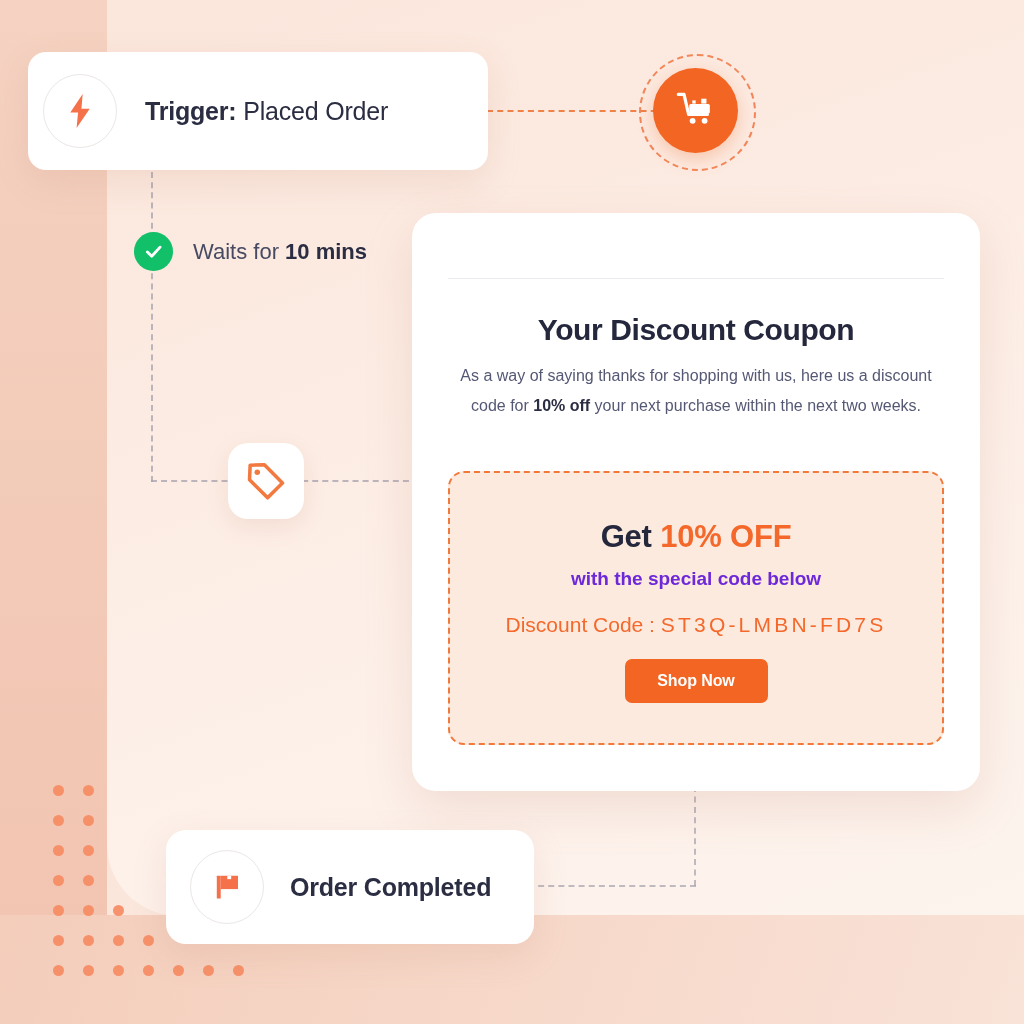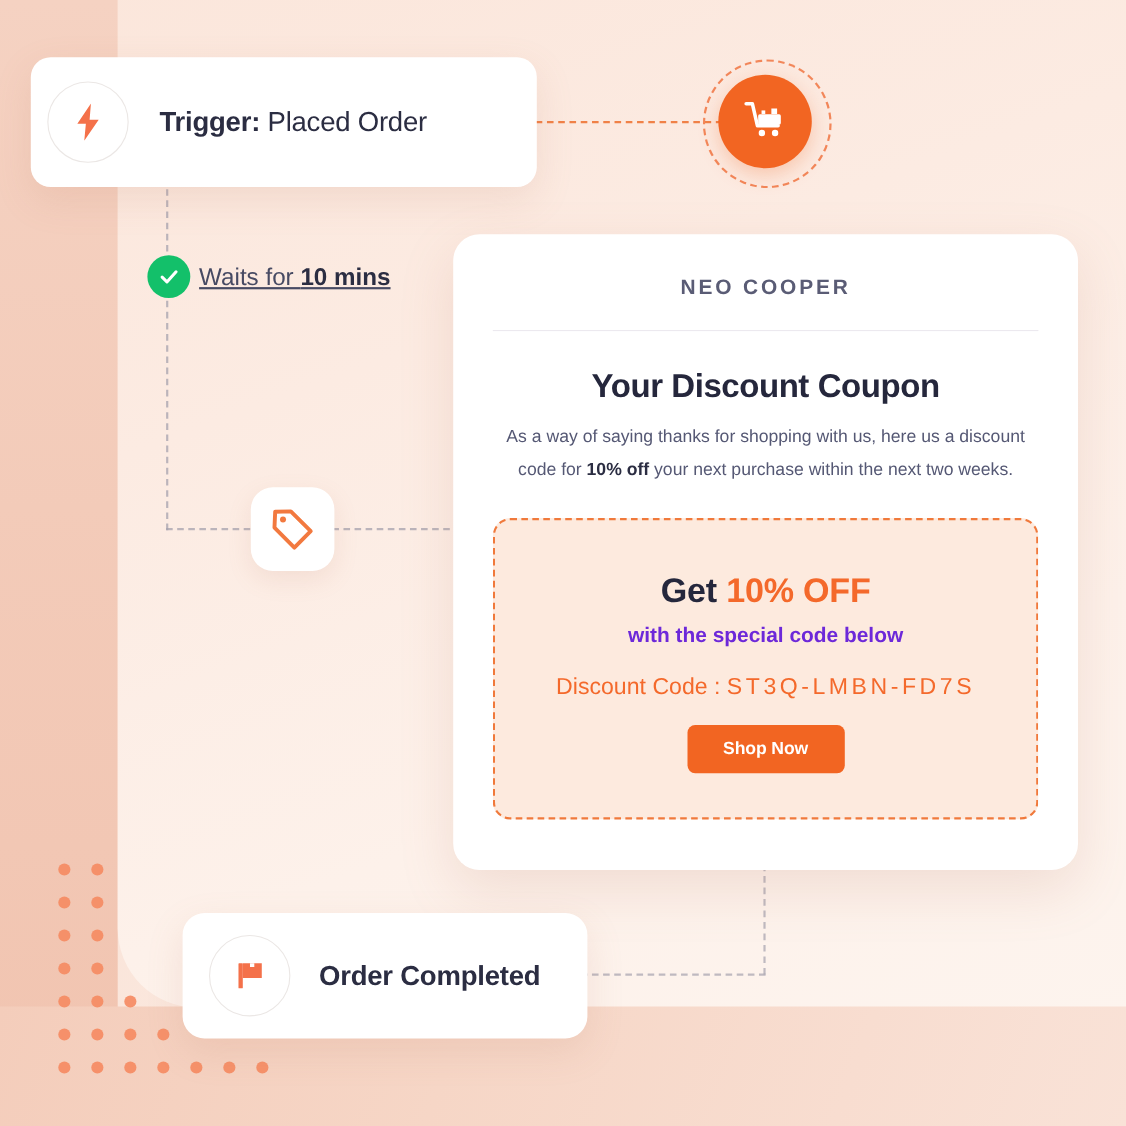--- a/index.html
+++ b/index.html
@@ -183,24 +183,23 @@
     width: 39px;
     height: 39px;
     border-radius: 50%;
     background: #13c06a;
     display: flex;
     align-items: center;
     justify-content: center;
     flex: 0 0 auto;
   }
   .waits-text {
-    margin-left: 8px;
+    margin-left: 20px;
     font-size: 22px;
     color: #474a63;
-    text-decoration: underline;
   }
   .waits-text b { font-weight: 700; color: #2b2d42; }
 
   
   #cart-node {
     position: absolute;
     left: 653px;
     top: 68px;
     width: 85px;
     height: 85px;
@@ -414,21 +413,20 @@
   </div>
 
   <div id="tag-node">
     <svg width="42" height="42" viewBox="0 0 26 26" aria-hidden="true">
       <path d="M3.2 3.2 L12.0 3.0 L23.2 14.2 L14.0 23.4 L2.8 12.2 Z" fill="none" stroke="#f2793f" stroke-width="2.2" stroke-linejoin="round"></path>
       <circle cx="7.6" cy="7.6" r="1.7" fill="#f2793f"></circle>
     </svg>
   </div>
 
   <div id="coupon-card">
-    <div id="brand-name">NEO COOPER</div>
     <div id="brand-divider"></div>
     <div id="coupon-title">Your Discount Coupon</div>
     <div id="coupon-desc">
       <span>As a way of saying thanks for shopping with us, here us a discount code for </span><b>10% off</b><span> your next purchase within the next two weeks.</span>
     </div>
 
     <div id="coupon-box">
       <div id="offer-line">
         <span>Get </span><span class="pct">10% OFF</span>
       </div>

